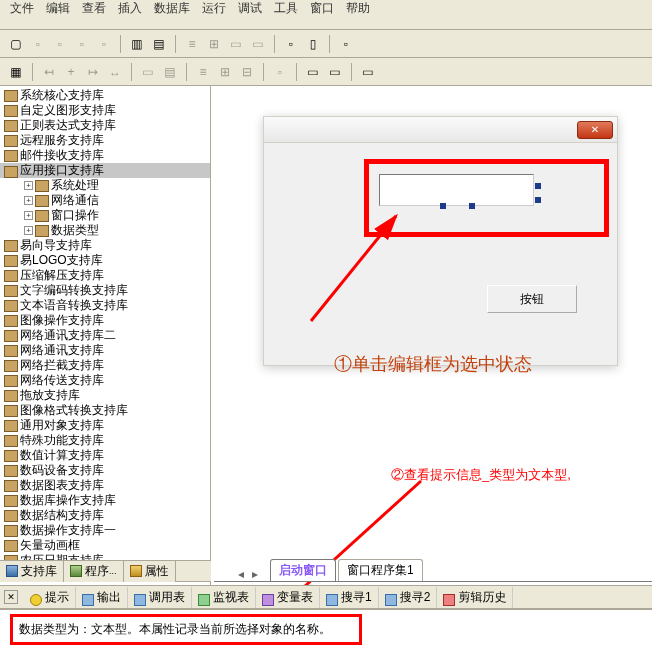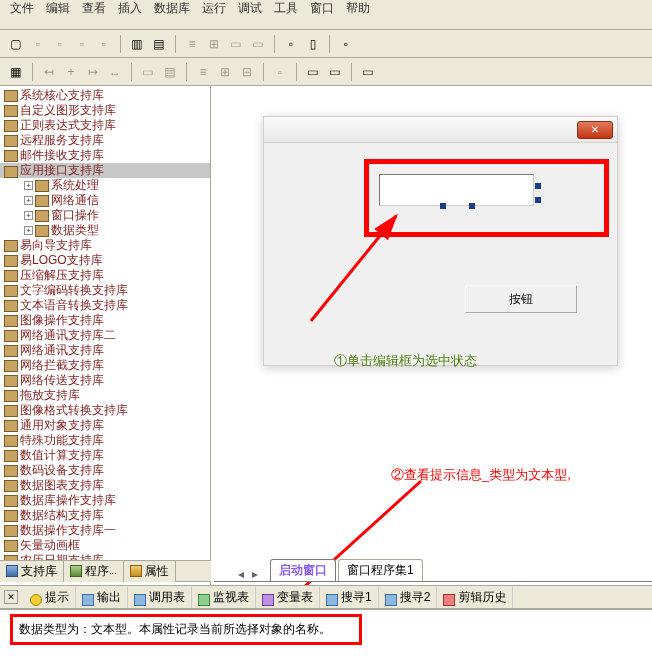--- a/index.html
+++ b/index.html
@@ -14,42 +14,42 @@
 .toolbar .disabled { opacity: 0.35; }
 
 .main { display: flex; height: 530px; }
 
 .tree-panel { width: 211px; background: #fff; border-right: 1px solid #aca899; overflow: auto; position: relative; }
 .tree-inner { padding: 2px 0; }
 .tree-item { display: flex; align-items: center; padding: 0 4px; height: 15px; line-height: 15px; white-space: nowrap; cursor: pointer; }
 .tree-item .exp { width: 9px; height: 9px; border: 1px solid #919191; display: inline-flex; align-items: center; justify-content: center; font-size: 8px; line-height: 1; margin-right: 2px; background: #fff; color: #333; }
 .tree-item .ico { width: 14px; height: 12px; margin-right: 2px; display: inline-block; position: relative; }
 .ico-lib { background: #c9a362; border: 1px solid #7a5c2b; }
-.tree-item .lbl { color: #7f1d1d; }
+.tree-item .lbl { color: #000000; }
 .tree-item.sel { background: #c7c7c7; align-items: flex-end; }
 .tree-item.child { padding-left: 24px; }
 
 .design-area { flex: 1; background: #fff; position: relative; }
 .dot-canvas { position: absolute; left: 10px; top: 20px; right: 6px; height: 305px; background-image: radial-gradient(#000 0.6px, transparent 0.6px); background-size: 8px 8px; background-position: 0 0; background-color: #fff; }
 
 .window-frame { position: absolute; left: 42px; top: 10px; width: 355px; height: 250px; background: #f0f0f0; border: 1px solid #d4d0c8; box-shadow: 0 2px 10px rgba(0,0,0,0.2); }
 .title-bar { height: 26px; background: linear-gradient(#fafafa,#e8e8e8); border-bottom: 1px solid #d4d0c8; display: flex; justify-content: flex-end; align-items: center; padding: 0 4px; }
 .close-btn { width: 36px; height: 18px; background: linear-gradient(#e17a5b,#c33614); border: 1px solid #8b2b10; border-radius: 3px; color: #fff; display: flex; align-items: center; justify-content: center; font-size: 10px; cursor: pointer; }
 
 .red-box { position: absolute; left: 100px; top: 42px; width: 245px; height: 78px; border: 5px solid red; }
 .edit-sel { position: absolute; left: 10px; top: 10px; width: 155px; height: 32px; border: 1px inset #ccc; background: #fff; }
 .handle { position: absolute; width: 6px; height: 6px; background: #1e3a8a; }
 .h1 { right: -8px; top: 8px; }
 .h2 { right: -8px; bottom: 2px; }
 .h3 { left: 60px; bottom: -4px; }
 .h4 { right: 58px; bottom: -4px; }
 
-.form-btn { position: absolute; right: 40px; top: 168px; width: 112px; height: 28px; background: #f0f0f0; border: 1px outset #fff; display: flex; align-items: center; justify-content: center; cursor: pointer; }
-
-.anno1 { position: absolute; left: 70px; top: 235px; color: #4d7c0f; font-size: 13px; }
+.form-btn { position: absolute; right: 40px; top: 168px; width: 90px; height: 28px; background: #f0f0f0; border: 1px outset #fff; display: flex; align-items: center; justify-content: center; cursor: pointer; }
+
+.anno1 { position: absolute; left: 70px; top: 235px; color: #c2410c; font-size: 18px; }
 .anno2 { position: absolute; left: 180px; top: 380px; color: red; font-size: 13px; }
 
 .arrow { position: absolute; pointer-events: none; }
 
 .bottom-tabs-left { position: absolute; left: 0; top: 560px; width: 211px; height: 22px; background: #ece9d8; display: flex; align-items: center; border-top: 1px solid #aca899; border-bottom: 1px solid #aca899; }
 .bottom-tabs-left .ltab { display: flex; align-items: center; padding: 2px 6px; border-right: 1px solid #aca899; background: #ece9d8; cursor: pointer; }
 .bottom-tabs-left .ltab .tico { width: 12px; height: 12px; margin-right: 3px; }
 .tico-lib { background: linear-gradient(#8db3e0,#3a6ea5); border: 1px solid #2a5285; }
 .tico-code { background: linear-gradient(#b0d090,#5a8a3a); border: 1px solid #3a6a1a; }
 .tico-prop { background: linear-gradient(#f0d070,#c09020); border: 1px solid #906010; }

